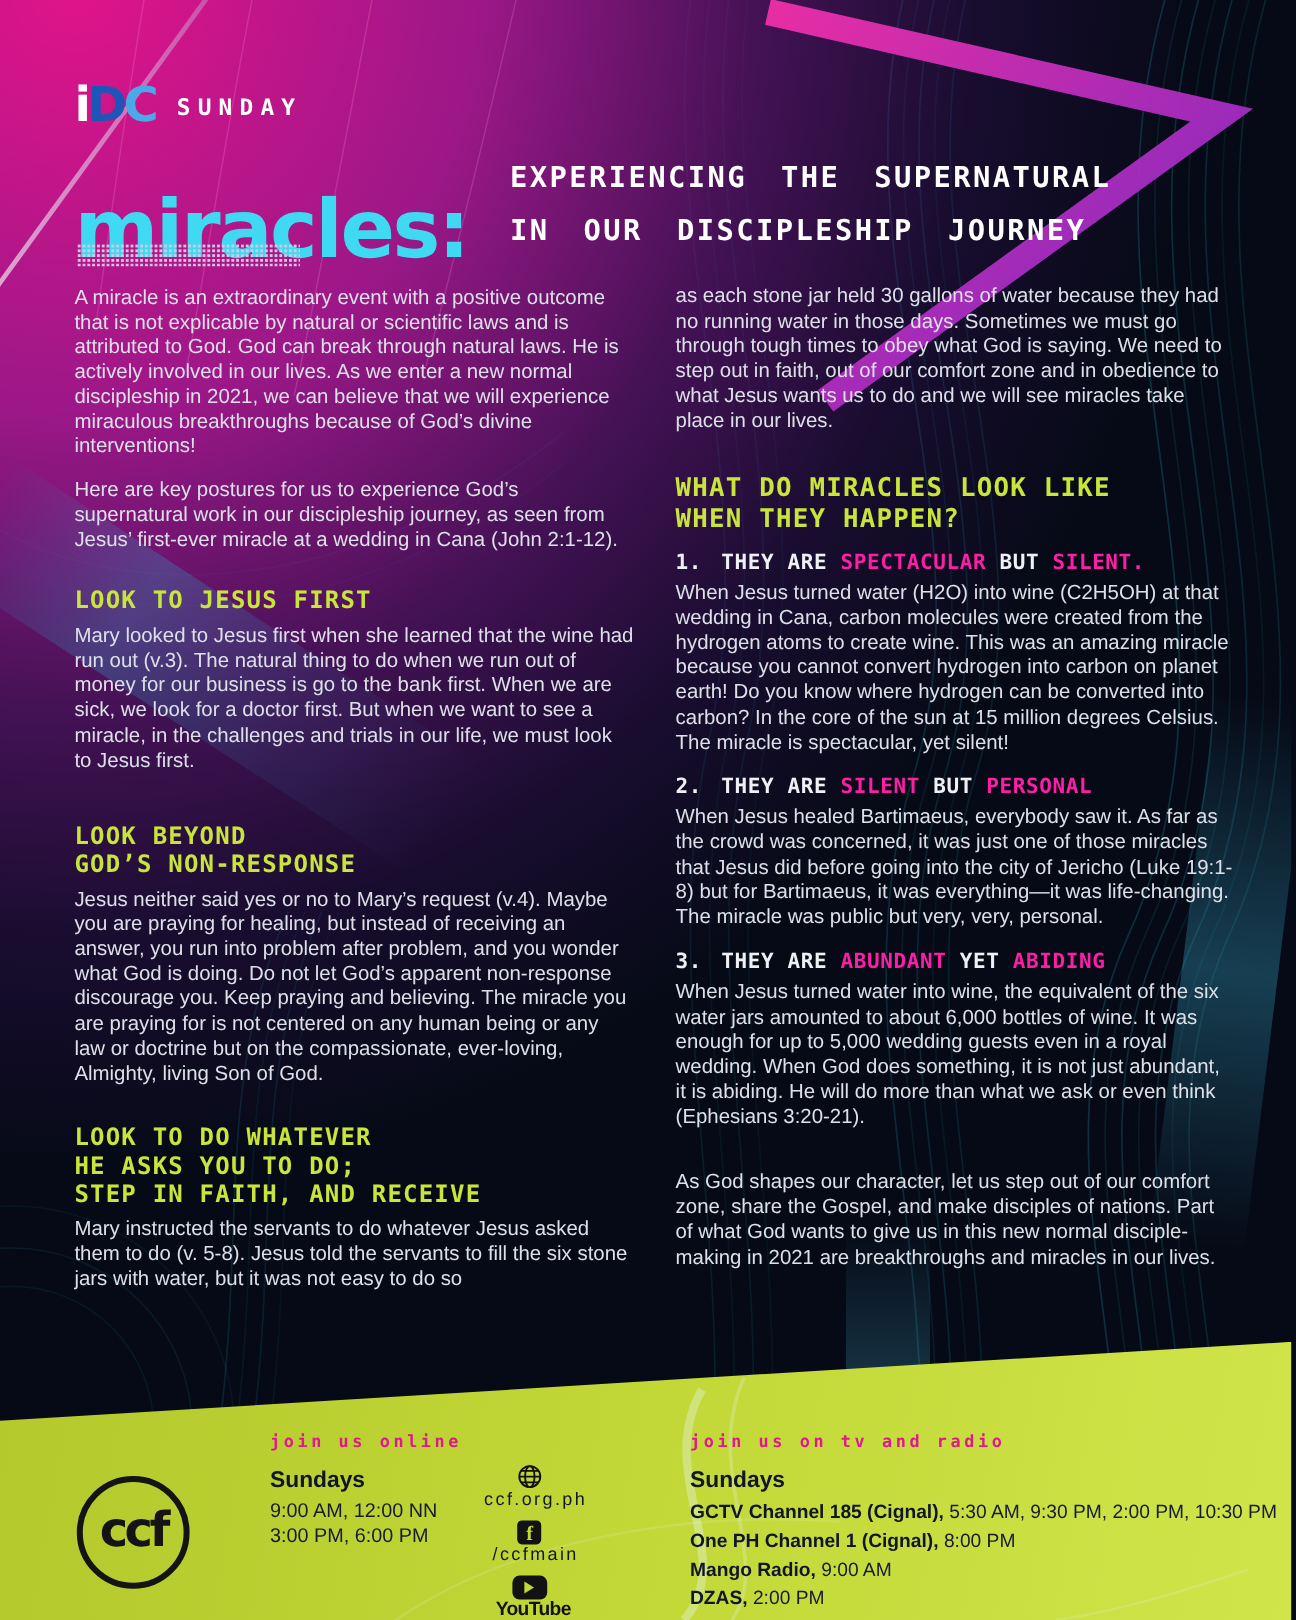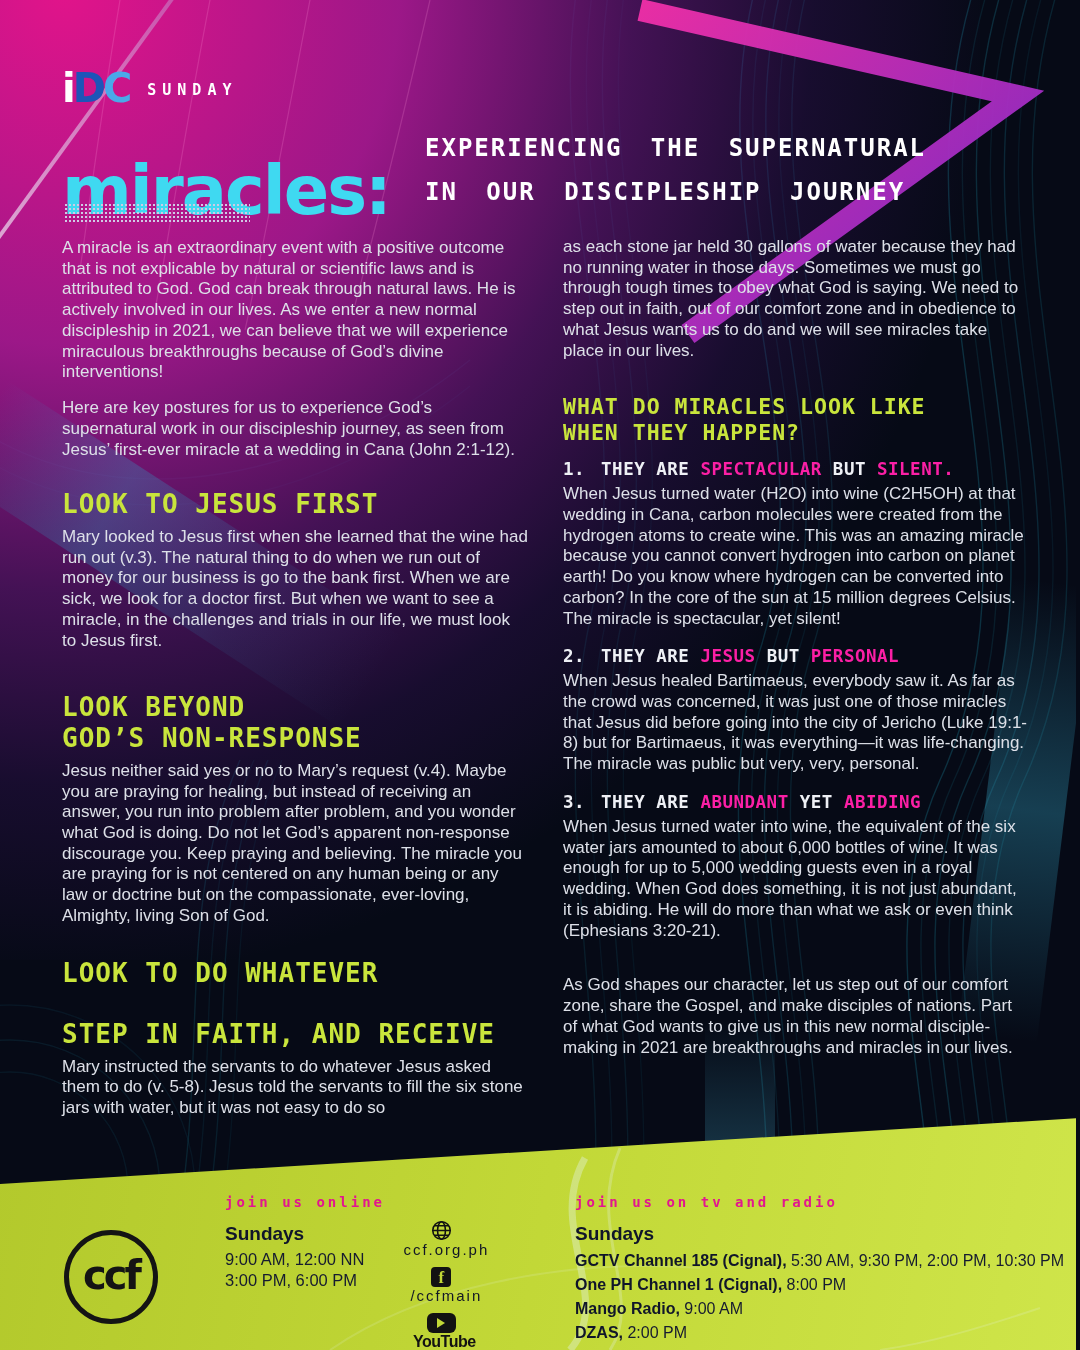--- a/index.html
+++ b/index.html
@@ -16,32 +16,32 @@
   .teal-stripe-b{position:absolute;left:705px;top:1020px;width:70px;height:340px;z-index:2;
     background:linear-gradient(180deg,transparent,rgba(80,200,235,0.28),rgba(80,200,235,0.10));}
   .teal-stripe-c{position:absolute;left:985px;top:580px;width:80px;height:460px;z-index:2;transform:rotate(7deg);
     background:linear-gradient(180deg,transparent,rgba(60,185,220,0.30),transparent);}
   
   .logo-row{position:absolute;left:62px;top:70px;z-index:5;display:flex;align-items:center;}
   .idc-logo{font-family:"DejaVu Sans",sans-serif;font-weight:bold;font-size:40px;line-height:36px;letter-spacing:-3px;}
   .idc-logo .li{color:#ffffff;}
   .idc-logo .ld{color:#1d55b8;}
   .idc-logo .lc{color:#4aa9e9;}
-  .logo-label{font-family:"DejaVu Sans Mono",monospace;color:#ffffff;font-weight:bold;font-size:15px;letter-spacing:6px;margin-left:18px;margin-top:4px;}
+  .logo-label{font-family:"DejaVu Sans Mono",monospace;color:#ffffff;font-weight:bold;font-size:19px;letter-spacing:6px;margin-left:18px;margin-top:4px;}
   .main-title{position:absolute;left:62px;top:104px;z-index:5;font-family:"DejaVu Sans",sans-serif;font-weight:800;font-size:67px;letter-spacing:-2px;color:#3fd9f1;margin-top:48px;}
   .subtitle{position:absolute;left:425px;top:126px;z-index:5;font-family:"DejaVu Sans Mono",monospace;color:#ffffff;font-weight:bold;font-size:24px;letter-spacing:2px;word-spacing:12px;line-height:1.85;}
   .dotted-bar{position:absolute;left:64px;top:203px;width:186px;height:19px;z-index:5;
     background-image:radial-gradient(circle,#cfcbe6 1.1px,transparent 1.4px);background-size:4px 4px;}
   
   .col{position:absolute;z-index:5;width:466px;}
   .col-left{left:62px;top:238px;}
   .col-right{left:563px;top:237px;width:464px;}
   .body-text{color:#dde0e8;font-size:17px;line-height:1.22;margin:0;}
   .p-gap{margin-top:15px;}
-  .lime-head{font-family:"DejaVu Sans Mono",monospace;font-weight:bold;color:#c9e53c;font-size:26px;letter-spacing:1px;line-height:1.18;margin:0;}
+  .lime-head{font-family:"DejaVu Sans Mono",monospace;font-weight:bold;color:#c9e53c;font-size:20px;letter-spacing:1px;line-height:1.18;margin:0;}
   .sec1{margin-top:29px;}
   .sec-body{margin-top:7px;}
   .sec2{margin-top:41px;}
   .sec3{margin-top:31px;}
   .q-head{margin-top:33px;font-size:21.5px;}
   .item{margin-top:14px;}
   .item-title{font-family:"DejaVu Sans Mono",monospace;font-weight:bold;color:#eef0f5;font-size:17.5px;letter-spacing:0.5px;margin:0;}
   .item-title .num{margin-right:16px;}
   .item-title .hl{color:#fb1fa5;}
   .item-body{margin-top:5px;}
@@ -154,41 +154,41 @@
     <p class="body-text sec-body">Mary looked to Jesus first when she learned that the wine had run out (v.3). The natural thing to do when we run out of money for our business is go to the bank first. When we are sick, we look for a doctor first. But when we want to see a miracle, in the challenges and trials in our life, we must look to Jesus first.</p>
 
     <h2 class="lime-head sec2">
       <span>LOOK BEYOND</span><br>
       <span>GOD’S NON-RESPONSE</span>
     </h2>
     <p class="body-text sec-body">Jesus neither said yes or no to Mary’s request (v.4). Maybe you are praying for healing, but instead of receiving an answer, you run into problem after problem, and you wonder what God is doing. Do not let God’s apparent non-response discourage you. Keep praying and believing. The miracle you are praying for is not centered on any human being or any law or doctrine but on the compassionate, ever-loving, Almighty, living Son of God.</p>
 
     <h2 class="lime-head sec3">
       <span>LOOK TO DO WHATEVER</span><br>
-      <br>
+      <span>HE ASKS YOU TO DO;</span><br>
       <span>STEP IN FAITH, AND RECEIVE</span>
     </h2>
     <p class="body-text sec-body">Mary instructed the servants to do whatever Jesus asked them to do (v. 5-8). Jesus told the servants to fill the six stone jars with water, but it was not easy to do so</p>
   </div>
 
   <div class="col col-right">
     <p class="body-text">as each stone jar held 30 gallons of water because they had no running water in those days. Sometimes we must go through tough times to obey what God is saying. We need to step out in faith, out of our comfort zone and in obedience to what Jesus wants us to do and we will see miracles take place in our lives.</p>
 
     <h2 class="lime-head q-head">
       <span>WHAT DO MIRACLES LOOK LIKE</span><br>
       <span>WHEN THEY HAPPEN?</span>
     </h2>
 
     <div class="item">
       <p class="item-title"><span class="num">1.</span><span>THEY ARE </span><span class="hl">SPECTACULAR</span><span> BUT </span><span class="hl">SILENT.</span></p>
       <p class="body-text item-body">When Jesus turned water (H2O) into wine (C2H5OH) at that wedding in Cana, carbon molecules were created from the hydrogen atoms to create wine. This was an amazing miracle because you cannot convert hydrogen into carbon on planet earth! Do you know where hydrogen can be converted into carbon? In the core of the sun at 15 million degrees Celsius. The miracle is spectacular, yet silent!</p>
     </div>
 
     <div class="item" style="margin-top:17px;">
-      <p class="item-title"><span class="num">2.</span><span>THEY ARE </span><span class="hl">JESUS</span><span> BUT </span><span class="hl">PERSONAL</span></p>
+      <p class="item-title"><span class="num">2.</span><span>THEY ARE </span><span class="hl">SILENT</span><span> BUT </span><span class="hl">PERSONAL</span></p>
       <p class="body-text item-body">When Jesus healed Bartimaeus, everybody saw it. As far as the crowd was concerned, it was just one of those miracles that Jesus did before going into the city of Jericho (Luke 19:1-8) but for Bartimaeus, it was everything—it was life-changing. The miracle was public but very, very, personal.</p>
     </div>
 
     <div class="item" style="margin-top:17px;">
       <p class="item-title"><span class="num">3.</span><span>THEY ARE </span><span class="hl">ABUNDANT</span><span> YET </span><span class="hl">ABIDING</span></p>
       <p class="body-text item-body">When Jesus turned water into wine, the equivalent of the six water jars amounted to about 6,000 bottles of wine. It was enough for up to 5,000 wedding guests even in a royal wedding. When God does something, it is not just abundant, it is abiding. He will do more than what we ask or even think (Ephesians 3:20-21).</p>
     </div>
 
     <p class="body-text closing">As God shapes our character, let us step out of our comfort zone, share the Gospel, and make disciples of nations. Part of what God wants to give us in this new normal disciple-making in 2021 are breakthroughs and miracles in our lives.</p>
   </div>

